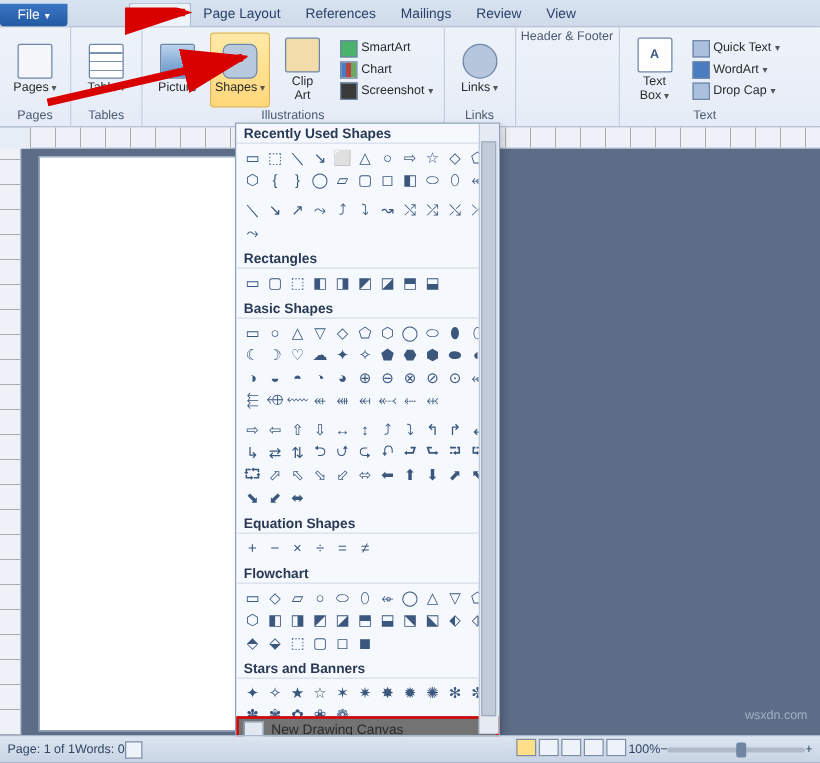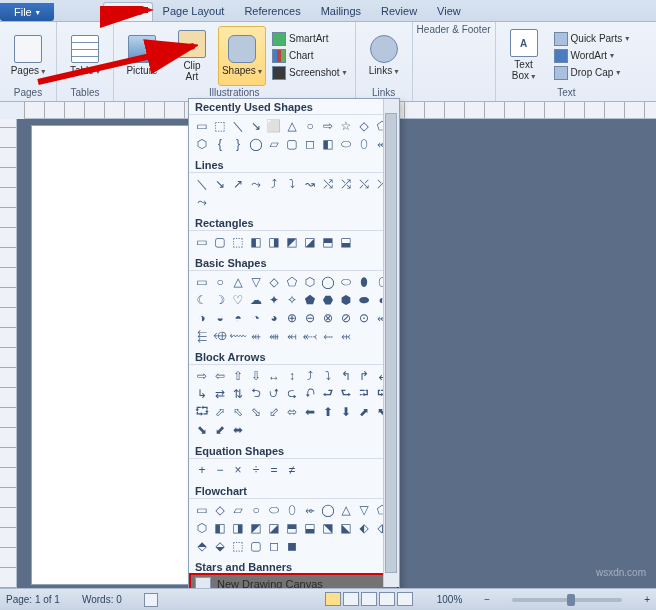--- a/index.html
+++ b/index.html
@@ -135,21 +135,21 @@
   display: flex; align-items: center; gap: 6px;
   padding-left: 4px; font-size: 11px;
 }
 .ndc-ic { width: 16px; height: 14px; background: #e1e8f1; border: 1px solid #89a; }
 .ndc span { text-decoration: underline; }
 
 .status-bar {
   position: absolute; bottom: 0; left: 0; right: 0; height: 22px;
   background: linear-gradient(#dce5f1, #c8d4e4);
   border-top: 1px solid #a9b8cc;
-  display: flex; align-items: center; padding: 0 6px; gap: 22px;
+  display: flex; align-items: center; padding: 0 6px; gap: 0;
   font-size: 10px; color: #2f4462;
 }
 .status-bar .spacer { flex: 1; }
 .zoom-slider { width: 110px; height: 4px; background: #aeb9c9; position: relative; border-radius: 2px; }
 .zoom-slider .knob { position: absolute; left: 50%; top: -4px; width: 8px; height: 12px; background: #6f85a3; border-radius: 2px; }
 .view-btns span { display: inline-block; width: 16px; height: 14px; border: 1px solid #7c8ea7; margin-right: 2px; background: #eef2f9; }
 .view-btns span.active { background: #ffdf8a; }
 
 .arrow {
   position: absolute; top: 6px; left: 18px; width: 180px; height: 80px;
@@ -191,28 +191,28 @@
       </div>
     </div>
     <div class="group-label">Tables</div>
   </div>
   <div class="group">
     <div class="group-content">
       <div class="big-btn">
         <div class="big-icon" style="background:linear-gradient(#b9d3ee,#5f90c2)"></div>
         <span>Picture</span>
       </div>
+      <div class="big-btn highlighted">
+        <div class="big-icon" style="background:#b8c9de;border-radius:6px"></div>
+        <span class="dd">Shapes</span>
+      </div>
       <div class="big-btn">
         <div class="big-icon" style="background:#f2dcac"></div>
         <span style="white-space:pre">Clip
 Art</span>
-      </div>
-      <div class="big-btn highlighted">
-        <div class="big-icon" style="background:#b8c9de;border-radius:6px"></div>
-        <span class="dd">Shapes</span>
       </div>
       <div class="small-row">
         <div class="small-btn">
             <div class="sm-ic" style="background:#4bb26b"></div>
             <span>SmartArt</span>
           </div>
         <div class="small-btn">
             <div class="sm-ic" style="background:linear-gradient(90deg,#4a7cc0 0 4px,#b94343 4px 8px,#6aaa5a 8px)"></div>
             <span>Chart</span>
           </div>
@@ -241,21 +241,21 @@
       <div class="big-btn">
         <div class="big-icon" style="background:#fff;position:relative">
             <span style="position:absolute;inset:0;display:flex;align-items:center;justify-content:center;color:#3c577e;font-weight:bold">A</span>
           </div>
         <span class="dd" style="white-space:pre">Text
 Box</span>
       </div>
       <div class="small-row">
         <div class="small-btn dd">
             <div class="sm-ic"></div>
-            <span>Quick Parts</span>
+            <span>Quick Text</span>
           </div>
         <div class="small-btn dd">
             <div class="sm-ic" style="background:#4a7cc0"></div>
             <span>WordArt</span>
           </div>
         <div class="small-btn dd">
             <div class="sm-ic"></div>
             <span>Drop Cap</span>
           </div>
       </div>
@@ -290,21 +290,20 @@
         <div class="shp">}</div>
         <div class="shp">◯</div>
         <div class="shp">▱</div>
         <div class="shp">▢</div>
         <div class="shp">◻</div>
         <div class="shp">◧</div>
         <div class="shp">⬭</div>
         <div class="shp">⬯</div>
         <div class="shp">⬰</div>
       </div>
-      <div class="cat-head">Lines</div>
       <div class="cat-grid">
         <div class="shp">＼</div>
         <div class="shp">↘</div>
         <div class="shp">↗</div>
         <div class="shp">⤳</div>
         <div class="shp">⤴</div>
         <div class="shp">⤵</div>
         <div class="shp">↝</div>
         <div class="shp">⤭</div>
         <div class="shp">⤮</div>
@@ -362,21 +361,20 @@
         <div class="shp">⬱</div>
         <div class="shp">⬲</div>
         <div class="shp">⬳</div>
         <div class="shp">⬴</div>
         <div class="shp">⬵</div>
         <div class="shp">⬶</div>
         <div class="shp">⬷</div>
         <div class="shp">⬸</div>
         <div class="shp">⬹</div>
       </div>
-      <div class="cat-head">Block Arrows</div>
       <div class="cat-grid">
         <div class="shp">⇨</div>
         <div class="shp">⇦</div>
         <div class="shp">⇧</div>
         <div class="shp">⇩</div>
         <div class="shp">↔</div>
         <div class="shp">↕</div>
         <div class="shp">⤴</div>
         <div class="shp">⤵</div>
         <div class="shp">↰</div>

